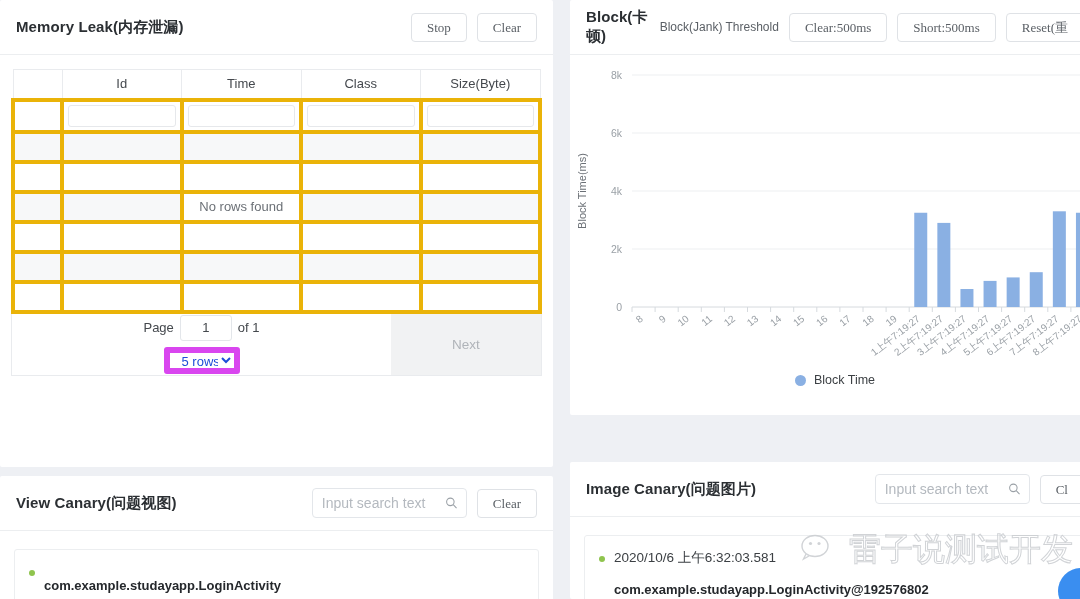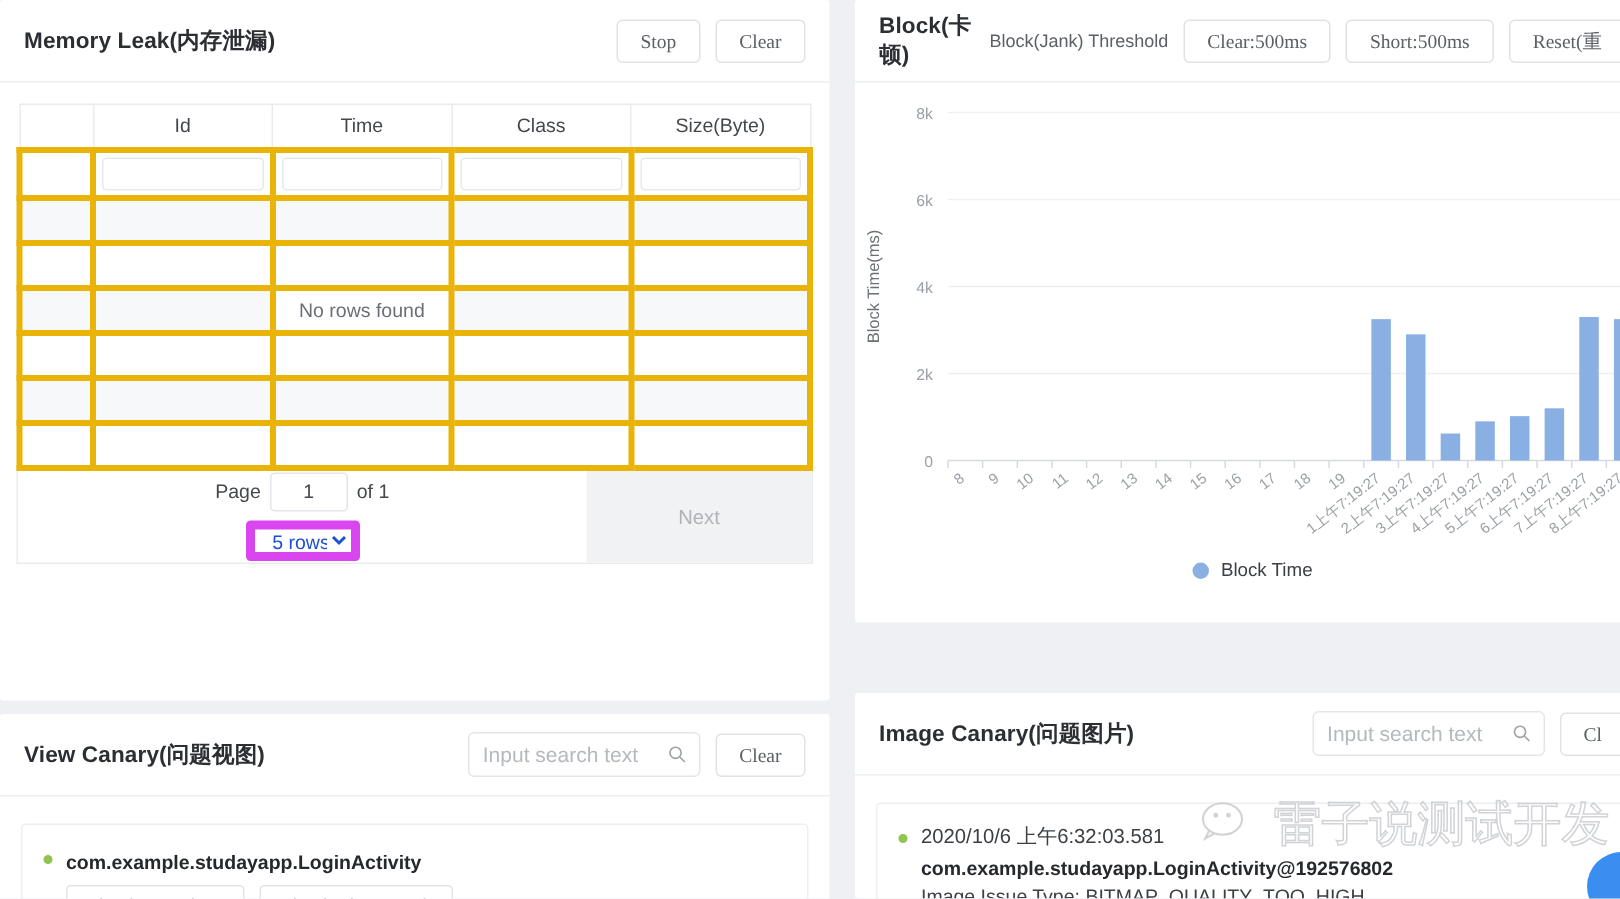--- a/index.html
+++ b/index.html
@@ -159,21 +159,21 @@
     border: 1px solid #eceef0;
     border-radius: 3px;
     padding: 13px 14px 10px 14px;
   }
   .canary-row { display: flex; gap: 9px; }
   .bullet {
     width: 6px; height: 6px; border-radius: 50%;
     background: #8fc44e; flex: 0 0 6px; margin-top: 7px;
   }
   .c-time { font-size: 13.5px; color: #3c4044; }
-  .c-cls { font-size: 13px; font-weight: bold; color: #25282c; margin-top: 4px; }
+  .c-cls { font-size: 13px; font-weight: bold; color: #25282c; margin-top: 15px; }
   .c-issue { font-size: 13px; color: #3c4044; margin-top: 4px; }
   .c-btns { display: flex; gap: 10px; margin-top: 8px; }
   .c-btn {
     border: 1px solid #e1e4e7; background: #fff; border-radius: 3px;
     font-size: 12.5px; color: #44484d; padding: 6px 12px;
     font-family: "Liberation Sans", sans-serif; cursor: pointer;
     white-space: nowrap;
   }
 
   

